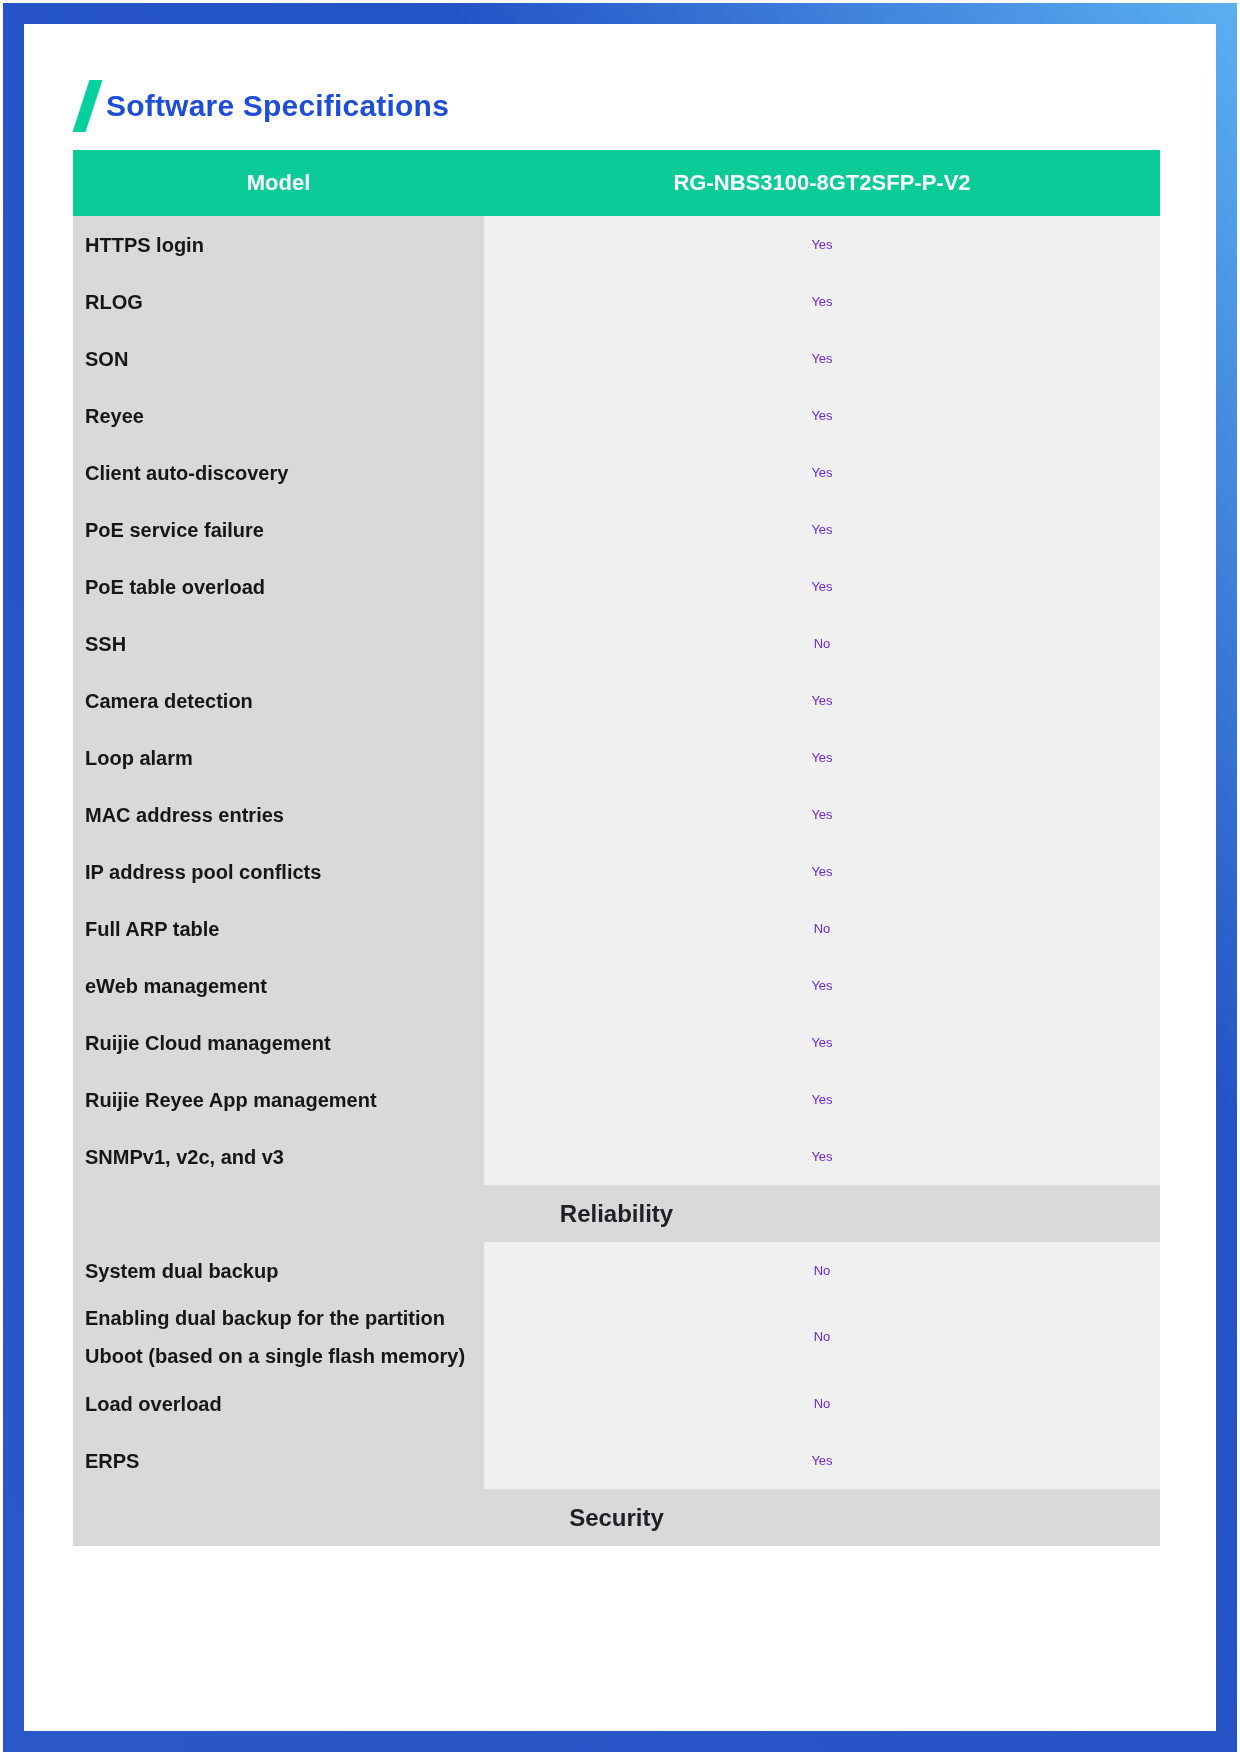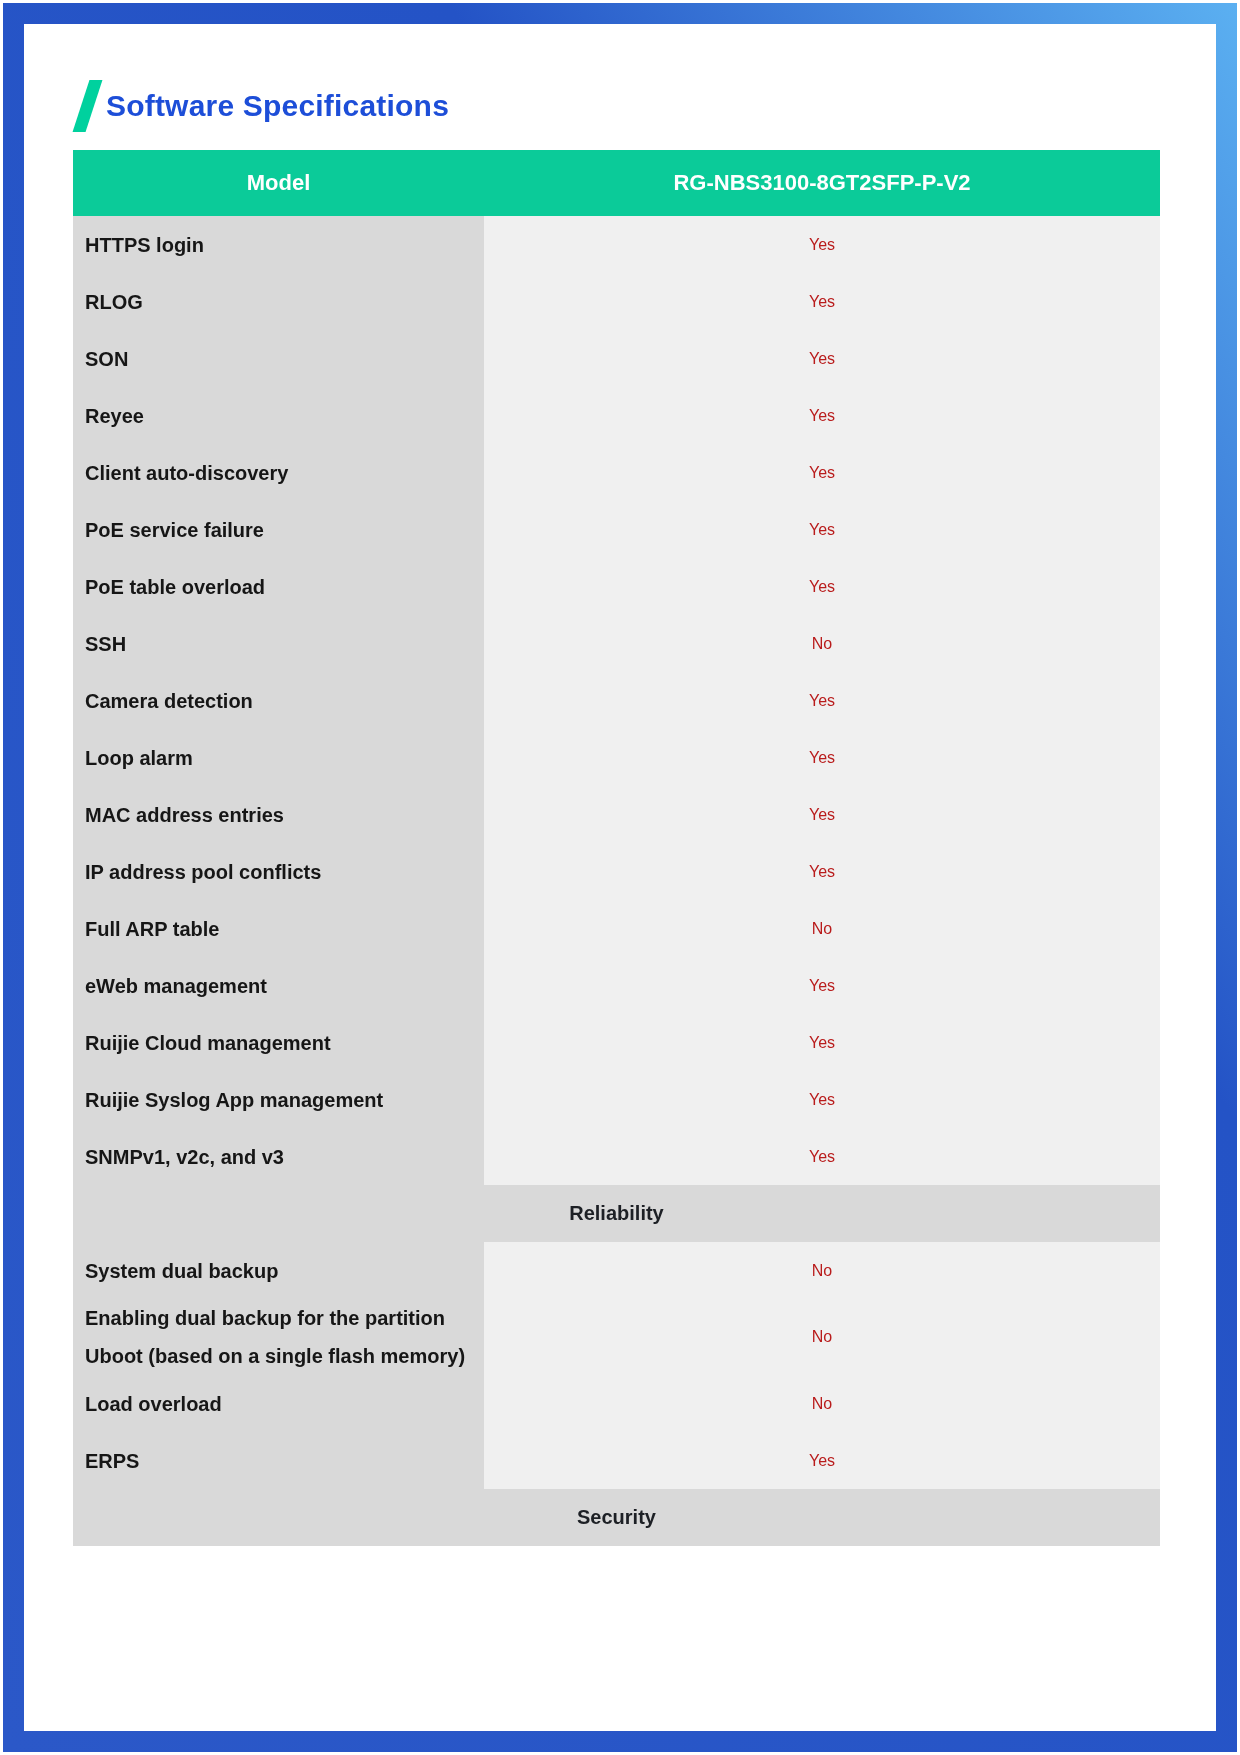--- a/index.html
+++ b/index.html
@@ -69,31 +69,31 @@
     padding: 0 1px 0 12px;
     color: #161616;
     font-size: 20px;
     font-weight: bold;
     line-height: 38px;
   }
   .value-cell {
     background: #f0f0f0;
     min-height: 57px;
     justify-content: center;
-    color: #b91c1c;
-    font-size: 16px;
+    color: #6d28d9;
+    font-size: 13px;
     line-height: 38px;
   }
   .section-cell {
     grid-column: 1 / -1;
     background: #d9d9d9;
     min-height: 57px;
     justify-content: center;
     color: #1d2025;
-    font-size: 20px;
+    font-size: 24px;
     font-weight: bold;
   }
 </style>
 </head>
 <body>
 
 <div class="frame">
   <div class="inner">
 
     <div class="title-row">
@@ -143,21 +143,21 @@
 
   <div class="cell label-cell">Full ARP table</div>
   <div class="cell value-cell">No</div>
 
   <div class="cell label-cell">eWeb management</div>
   <div class="cell value-cell">Yes</div>
 
   <div class="cell label-cell">Ruijie Cloud management</div>
   <div class="cell value-cell">Yes</div>
 
-  <div class="cell label-cell">Ruijie Syslog App management</div>
+  <div class="cell label-cell">Ruijie Reyee App management</div>
   <div class="cell value-cell">Yes</div>
 
   <div class="cell label-cell">SNMPv1, v2c, and v3</div>
   <div class="cell value-cell">Yes</div>
 
   <div class="cell section-cell">Reliability</div>
 
   <div class="cell label-cell">System dual backup</div>
   <div class="cell value-cell">No</div>
 

